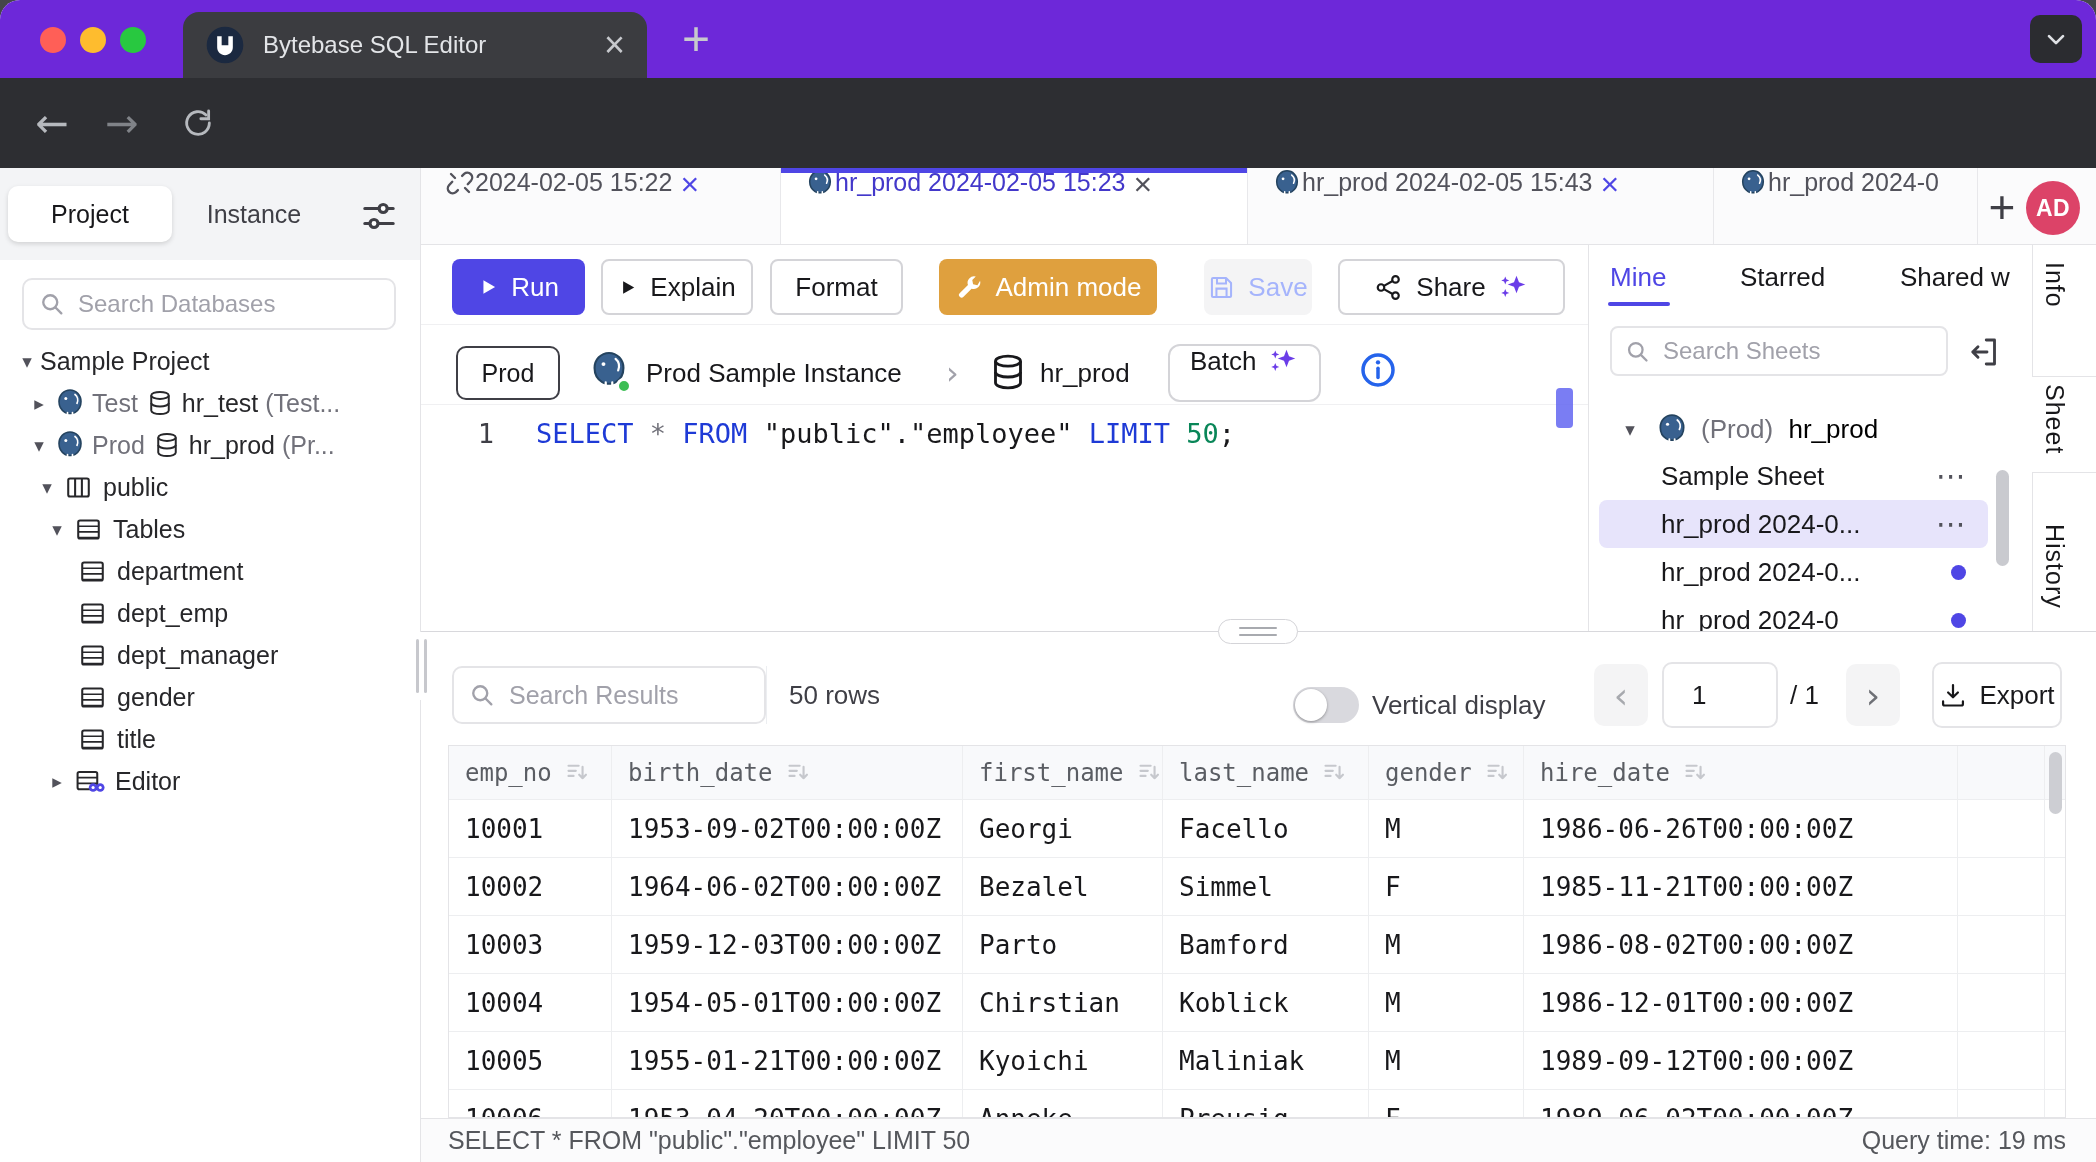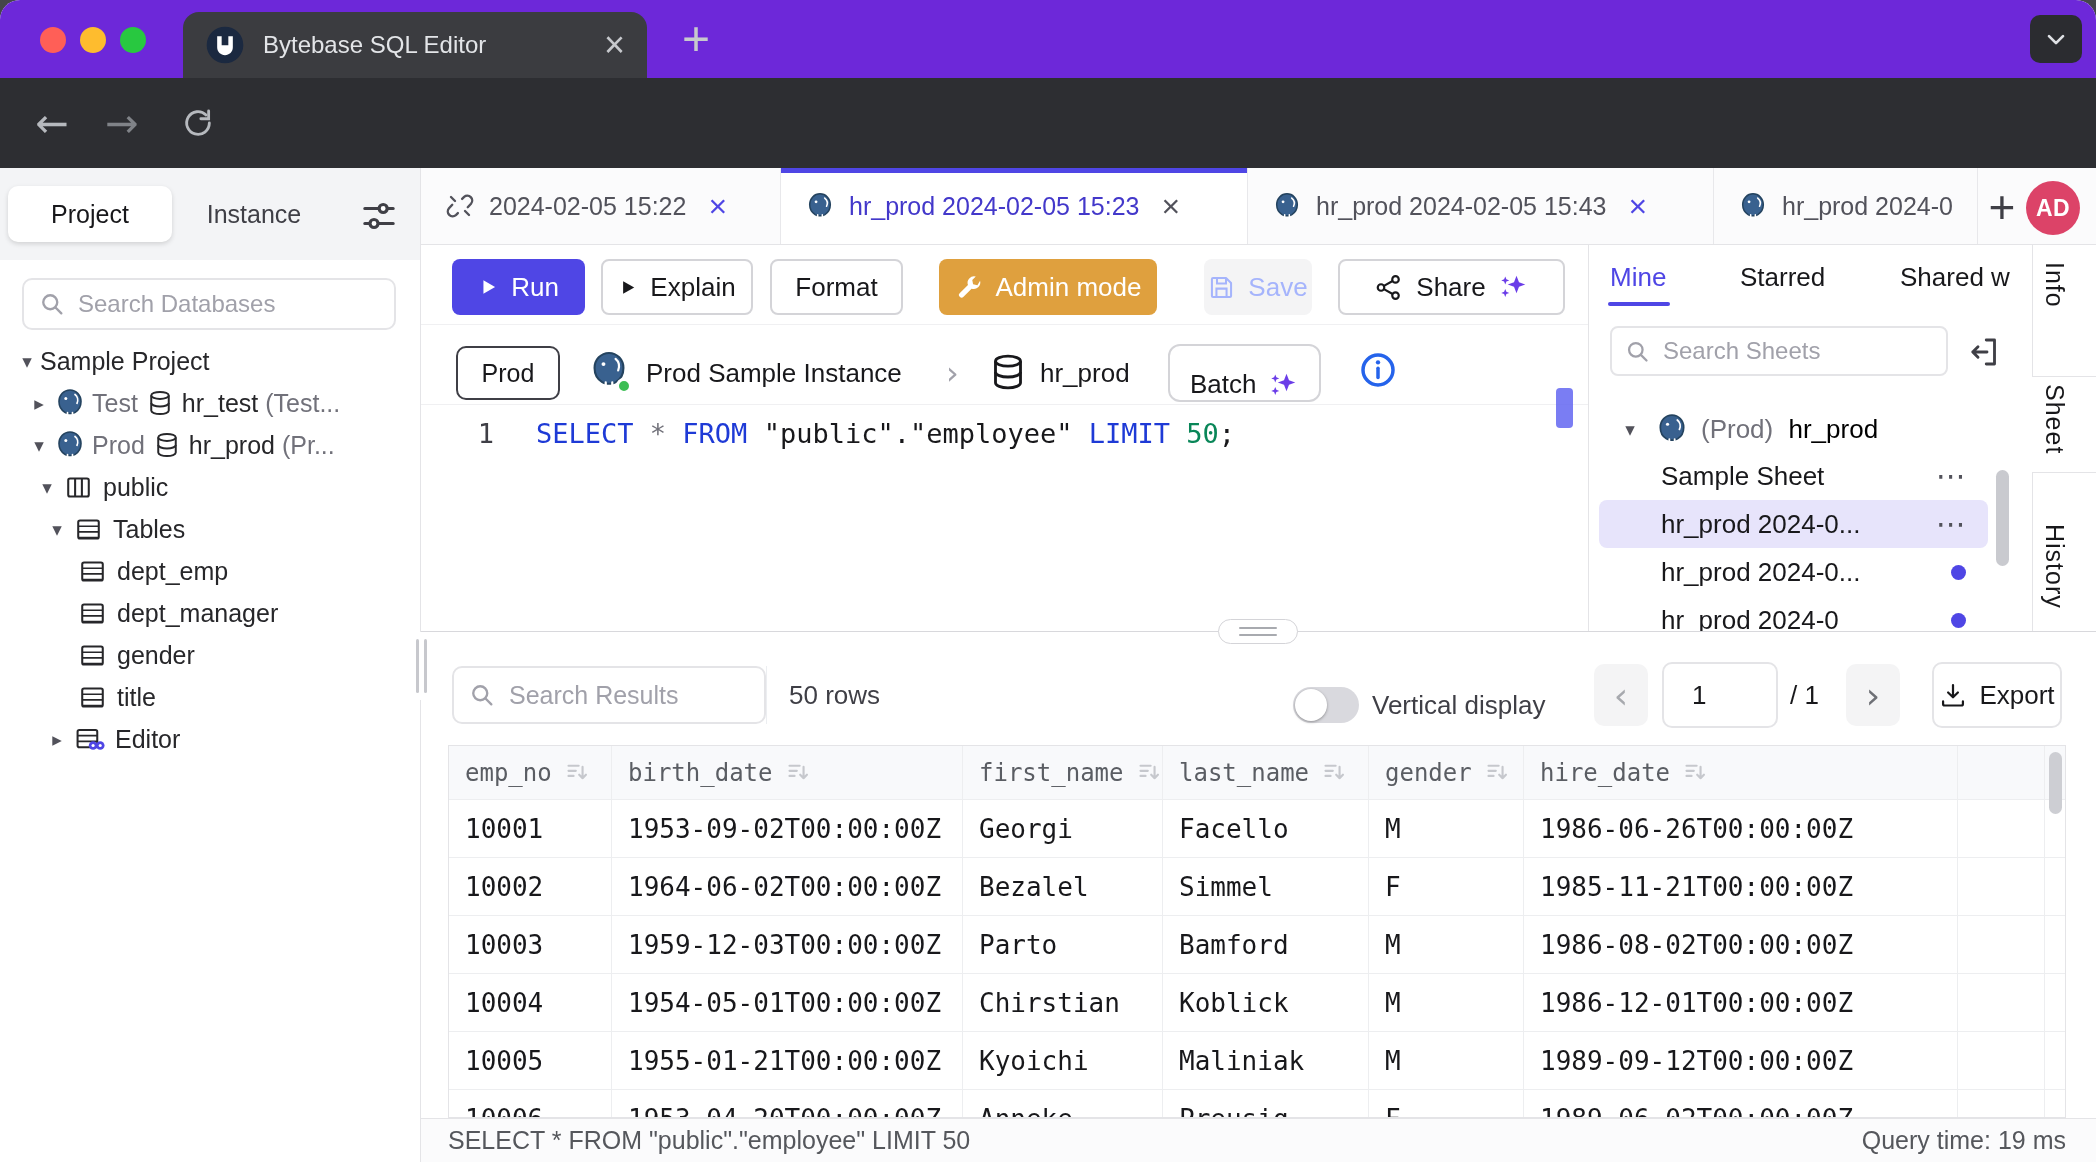--- a/index.html
+++ b/index.html
@@ -65,22 +65,22 @@
   .dim{color:#71717a}
   .lv0{padding-left:14px}.lv1{padding-left:26px}.lv2{padding-left:34px}.lv3{padding-left:44px}.lv4{padding-left:74px}
   .v-split{position:absolute;left:420px;top:168px;width:1px;height:994px;background:#e4e4e7}
   .v-handle{position:absolute;left:410px;top:632px;width:22px;height:68px;background:#fff;display:flex;
     align-items:center;justify-content:center;gap:5px}
   .v-handle i{width:3px;height:54px;background:#c7c8cd;border-radius:2px}
 
   
   #doc-tabs{position:absolute;left:421px;top:168px;width:1675px;height:77px;background:#fbfbfc;
     border-bottom:1px solid #e4e4e7;display:flex}
-  .doc-tab{height:100%;display:flex;align-items:center;padding:0 24px;border-right:1px solid #e8e8eb;
-    position:relative;font-size:25px;color:#52525b;gap:14px;overflow:hidden;flex:none}
+  .doc-tab{height:100%;display:flex;padding:0 24px;border-right:1px solid #e8e8eb;
+    position:relative;font-size:25px;color:#52525b;overflow:hidden;flex:none}
   .doc-tab.active{background:#fff;color:#4338ca;font-weight:500}
   .doc-tab.active::before{content:"";position:absolute;left:0;top:0;right:0;height:5px;background:#4f46e5}
   .doc-tab .icon{width:30px;height:30px}
   .t-label{white-space:nowrap}
   .t-close{margin-left:8px;font-size:32px;line-height:1;color:#4f46e5}
   .doc-tab.active .t-close{color:#52525b}
   .newquery{position:absolute;left:1980px;top:172px;width:44px;height:70px;display:flex;align-items:center;justify-content:center;
     font-size:46px;font-weight:300;color:#3f3f46}
   .avatar{position:absolute;left:2026px;top:181px;width:54px;height:54px;border-radius:50%;background:#dc4368;
     color:#fff;font-size:23px;font-weight:700;display:flex;align-items:center;justify-content:center;letter-spacing:.5px}
@@ -107,21 +107,21 @@
   .connbar{position:absolute;left:421px;top:325px;width:1167px;height:80px;background:#fff;border-bottom:1px solid #f0f0f2}
   .env-chip{position:absolute;left:456px;top:346px;width:104px;height:54px;border:2px solid #3f3f46;border-radius:10px;
     display:flex;align-items:center;justify-content:center;font-size:25px;color:#18181b}
   .conn-eleph{position:absolute;left:588px;top:349px;width:42px;height:42px}
   .statusdot{position:absolute;left:616px;top:378px;width:16px;height:16px;border-radius:50%;background:#3dbe54;border:3px solid #fff}
   .conn-inst{position:absolute;left:646px;top:346px;height:54px;display:flex;align-items:center;font-size:26px;color:#18181b}
   .conn-chev{position:absolute;left:946px;top:346px;height:54px;display:flex;align-items:center;font-size:32px;color:#a1a1aa}
   .conn-dbic{position:absolute;left:988px;top:352px;width:40px;height:40px;color:#18181b}
   .conn-db{position:absolute;left:1040px;top:346px;height:54px;display:flex;align-items:center;font-size:26px;color:#18181b}
   .batch{position:absolute;left:1168px;top:344px;height:58px;padding:0 20px;border:2px solid #d4d4d8;border-radius:12px;
-    display:flex;align-items:flex-end;gap:12px;font-size:26px;color:#18181b;background:#fff}
+    display:flex;align-items:flex-start;gap:12px;font-size:26px;color:#18181b;background:#fff}
   .batch .icon{width:30px;height:30px}
   .conn-info{position:absolute;left:1358px;top:350px;width:40px;height:40px;color:var(--info)}
 
   
   .editor{position:absolute;left:421px;top:405px;width:1167px;height:226px;background:#fff}
   .linenum{position:absolute;left:450px;top:418px;width:44px;text-align:right;
     font-family:"DejaVu Sans Mono",monospace;font-size:27px;color:#3f3f46}
   #sql-line{position:absolute;left:536px;top:418px;font-family:"DejaVu Sans Mono",monospace;font-size:27px;white-space:pre;color:#18181b}
   .tk-kw{color:var(--kw)}.tk-op{color:#71717a}.tk-num{color:var(--num)}.tk-str,.tk-pun{color:#18181b}
   .minimap{position:absolute;left:1556px;top:388px;width:17px;height:40px;background:#6366f1;opacity:.85;border-radius:4px}
@@ -343,20 +343,29 @@
       </div>
       <div class="tree-row lv3">
         <span class="caret">▾</span>
         <span class="icon" style="width: 29px; height: 29px;">
           <svg viewBox="0 0 24 24" fill="none" stroke="currentColor" stroke-width="1.7">
             <rect x="3.5" y="4.5" width="17" height="15" rx="1.5"></rect>
             <path d="M3.5 9.3h17M3.5 14h17M3.5 18.7h17" stroke-width="1.4"></path>
           </svg>
         </span>
         <span>Tables</span>
+      </div>
+      <div class="tree-row lv4">
+        <span class="icon" style="width: 29px; height: 29px;">
+          <svg viewBox="0 0 24 24" fill="none" stroke="currentColor" stroke-width="1.7">
+            <rect x="3.5" y="4.5" width="17" height="15" rx="1.5"></rect>
+            <path d="M3.5 9.3h17M3.5 14h17M3.5 18.7h17" stroke-width="1.4"></path>
+          </svg>
+        </span>
+        <span>department</span>
       </div>
       <div class="tree-row lv4">
         <span class="icon" style="width: 29px; height: 29px;">
           <svg viewBox="0 0 24 24" fill="none" stroke="currentColor" stroke-width="1.7">
             <rect x="3.5" y="4.5" width="17" height="15" rx="1.5"></rect>
             <path d="M3.5 9.3h17M3.5 14h17M3.5 18.7h17" stroke-width="1.4"></path>
           </svg>
         </span>
         <span>dept_emp</span>
       </div>

